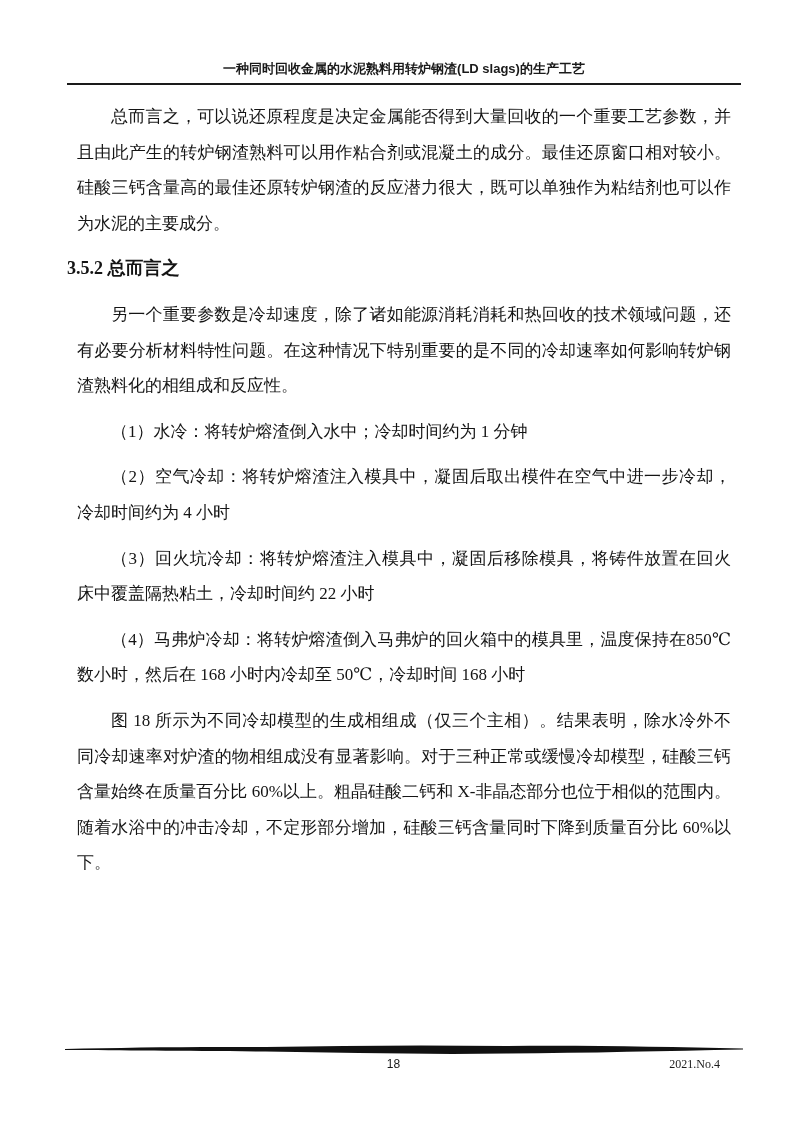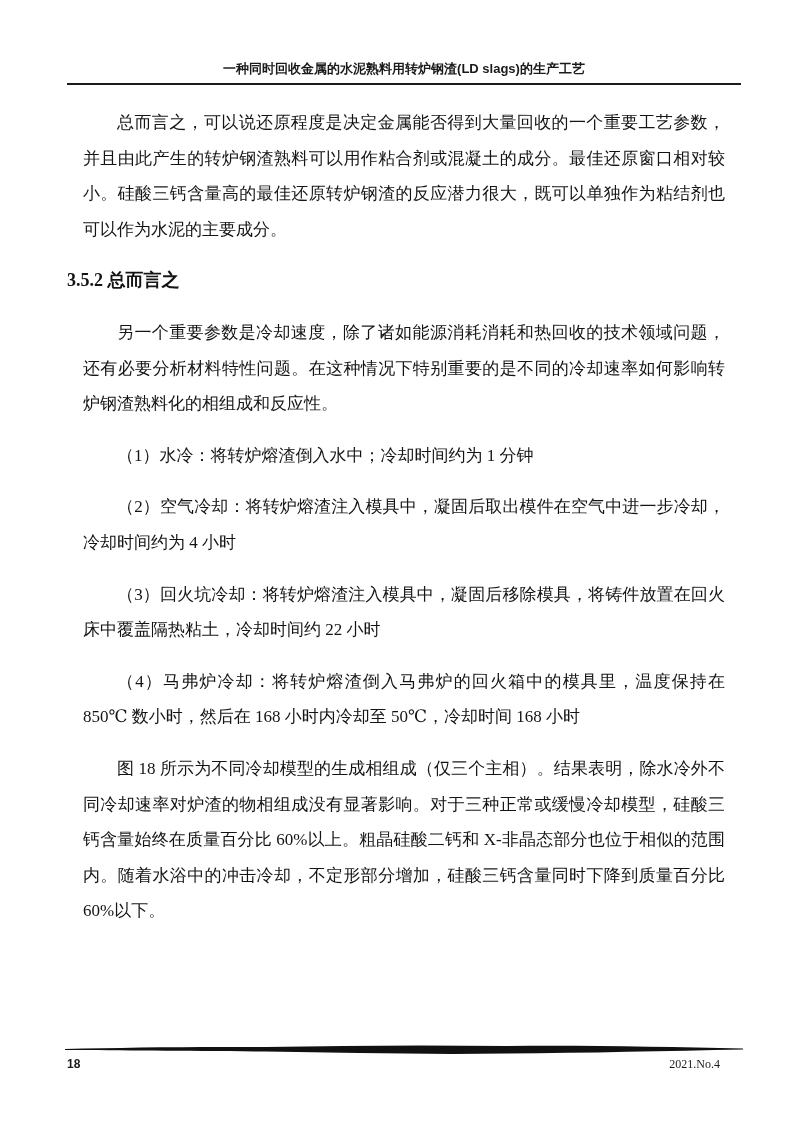--- a/index.html
+++ b/index.html
@@ -41,21 +41,21 @@
     position: absolute;
     left: 67px;
     right: 52px;
     top: 89px;
     font-size: 17px;
     line-height: 35.6px;
     text-align: justify;
     text-justify: inter-ideograph;
   }
   .para {
-    margin: 16px;
+    margin: 10px;
     text-indent: 2em;
   }
   .section-heading {
     margin: 0;
     font-size: 18px;
     font-weight: bold;
     line-height: 35.6px;
     text-indent: 0;
   }
 
@@ -80,21 +80,21 @@
     height: 16px;
     font-family: "Liberation Sans", "DejaVu Sans", sans-serif;
     font-size: 12px;
     line-height: 16px;
     color: #1a1a1a;
   }
   .footer-page-number {
     position: absolute;
     left: 0;
     right: 0;
-    font-weight: bold;
+    text-align: center;
   }
   .footer-issue {
     position: absolute;
     right: 0;
     top: 0;
     text-align: right;
     font-family: Liberation Serif, serif;
   }
 </style>
 </head>

